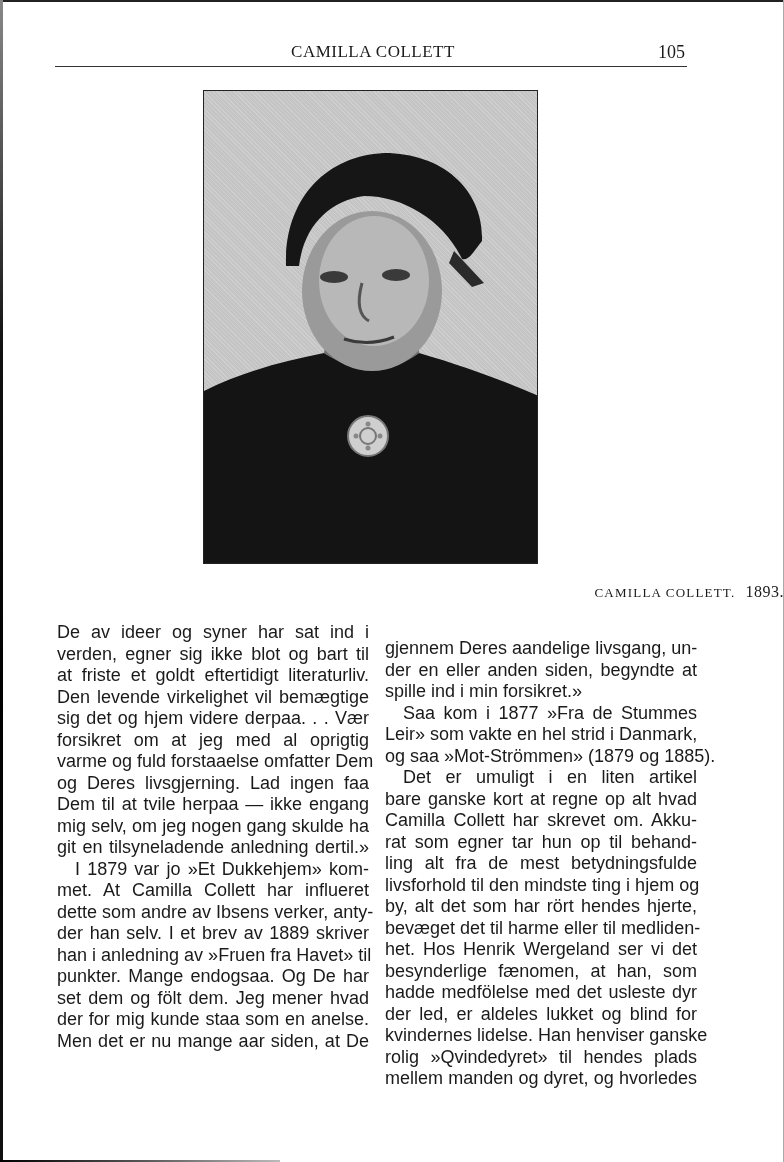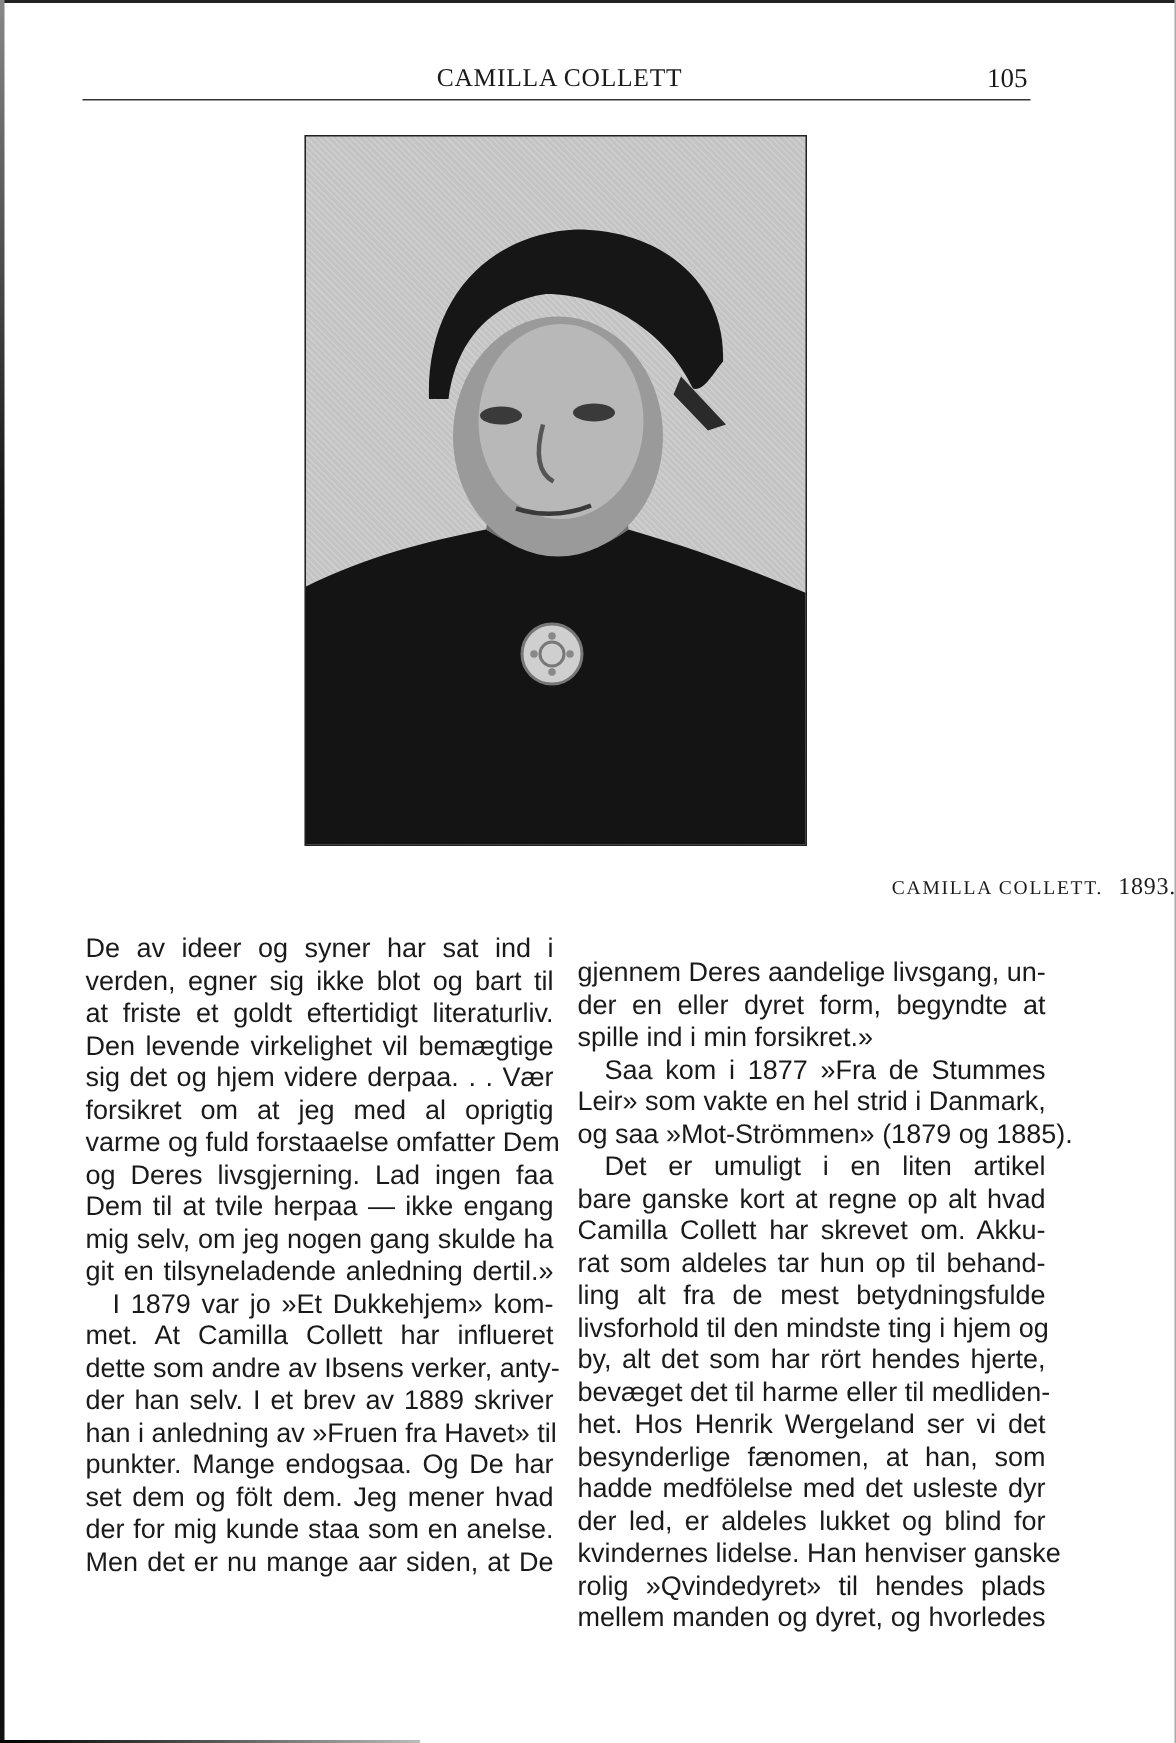--- a/index.html
+++ b/index.html
@@ -120,29 +120,29 @@
   <span class="line">der han selv. I et brev av 1889 skriver</span>
   <span class="line">han i anledning av »Fruen fra Havet» til</span>
   <span class="line">punkter. Mange endogsaa. Og De har</span>
   <span class="line">set dem og fölt dem. Jeg mener hvad</span>
   <span class="line">der for mig kunde staa som en anelse.</span>
   <span class="line">Men det er nu mange aar siden, at De</span>
 </div>
 
 <div class="column col-right">
   <span class="line">gjennem Deres aandelige livsgang, un-</span>
-  <span class="line">der en eller dyret form, begyndte at</span>
+  <span class="line">der en eller anden siden, begyndte at</span>
   <span class="line last">spille ind i min forsikret.»</span>
   <span class="line indent">Saa kom i 1877 »Fra de Stummes</span>
   <span class="line">Leir» som vakte en hel strid i Danmark,</span>
   <span class="line">og saa »Mot-Strömmen» (1879 og 1885).</span>
   <span class="line indent">Det er umuligt i en liten artikel</span>
   <span class="line">bare ganske kort at regne op alt hvad</span>
   <span class="line">Camilla Collett har skrevet om. Akku-</span>
-  <span class="line">rat som aldeles tar hun op til behand-</span>
+  <span class="line">rat som egner tar hun op til behand-</span>
   <span class="line">ling alt fra de mest betydningsfulde</span>
   <span class="line">livsforhold til den mindste ting i hjem og</span>
   <span class="line">by, alt det som har rört hendes hjerte,</span>
   <span class="line">bevæget det til harme eller til medliden-</span>
   <span class="line">het. Hos Henrik Wergeland ser vi det</span>
   <span class="line">besynderlige fænomen, at han, som</span>
   <span class="line">hadde medfölelse med det usleste dyr</span>
   <span class="line">der led, er aldeles lukket og blind for</span>
   <span class="line">kvindernes lidelse. Han henviser ganske</span>
   <span class="line">rolig »Qvindedyret» til hendes plads</span>

